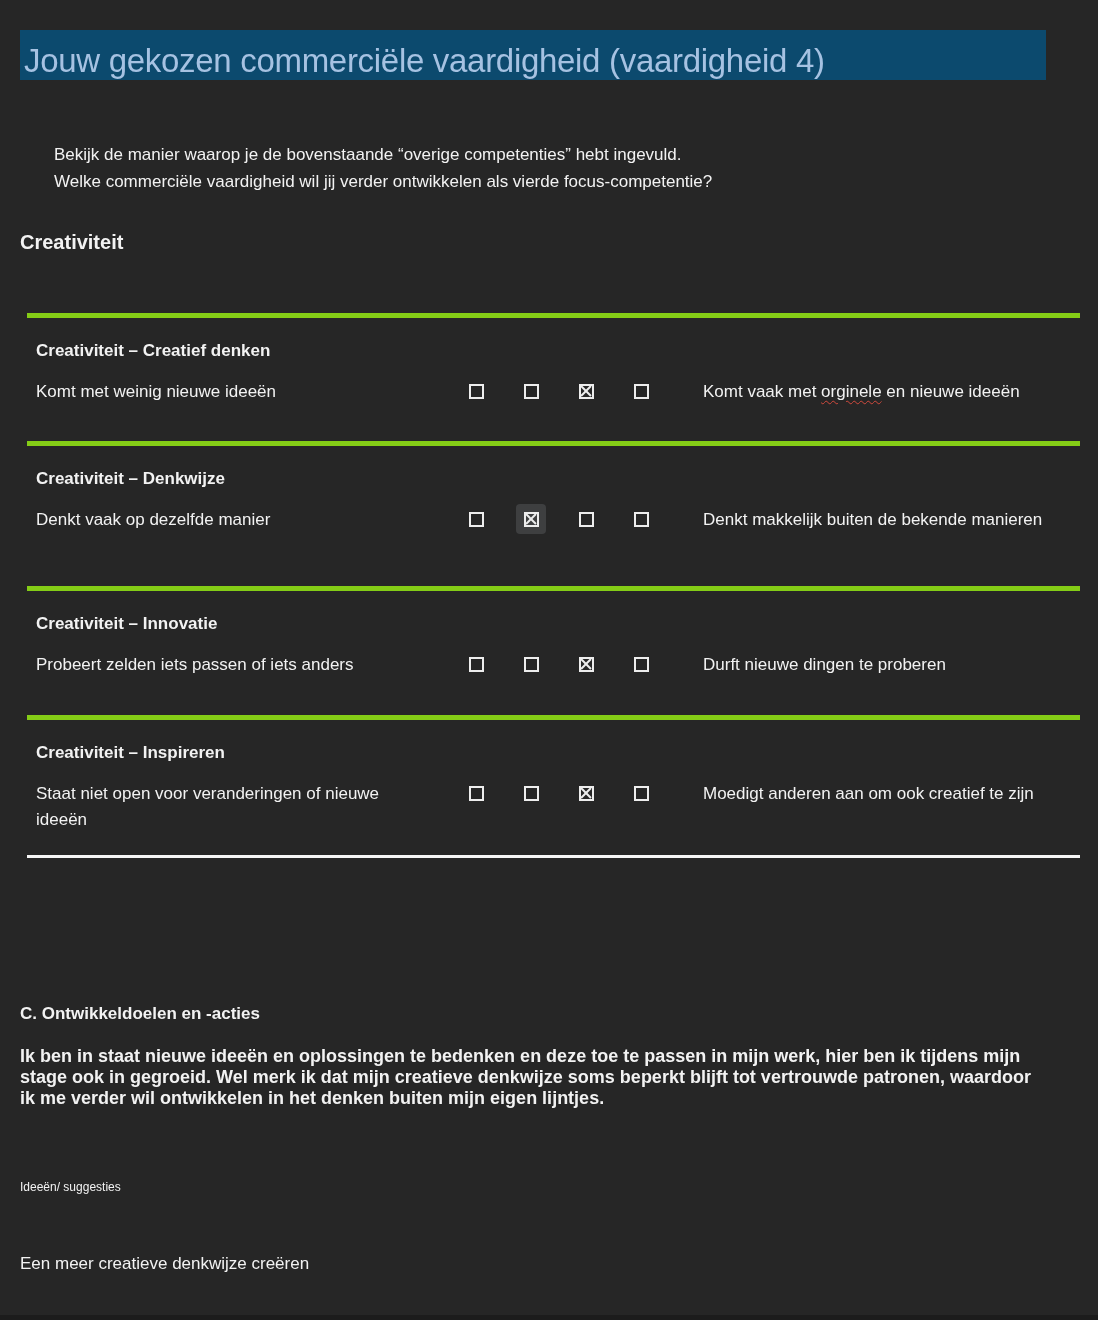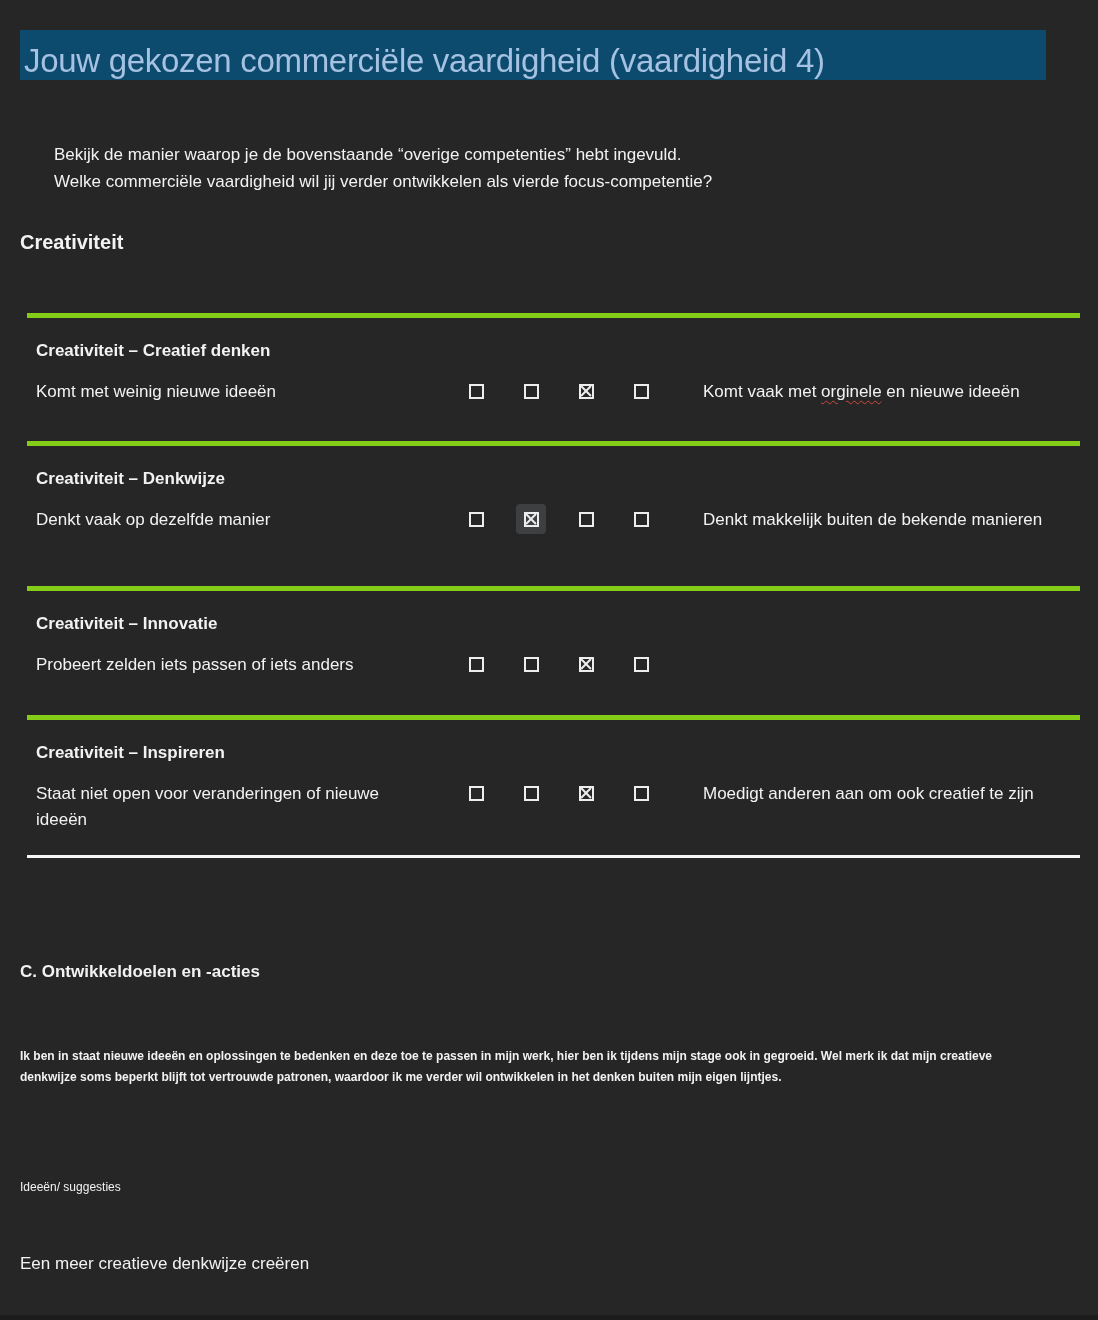--- a/index.html
+++ b/index.html
@@ -89,26 +89,26 @@
   .misspelled{
     text-decoration:underline;
     text-decoration-style:wavy;
     text-decoration-color:#d0493c;
     text-decoration-thickness:1px;
     text-underline-offset:3px;
   }
 
   
   .dev-heading{
-    position:absolute;left:20px;top:961px;
+    position:absolute;left:20px;top:1003px;
     font-size:17px;font-weight:bold;line-height:22px;
   }
   .dev-body{
     position:absolute;left:20px;top:1046px;width:1022px;
-    font-size:12px;font-weight:bold;line-height:21px;
+    font-size:18px;font-weight:bold;line-height:21px;
   }
   .ideas-label{
     position:absolute;left:20px;top:1176px;
     font-size:12px;line-height:22px;
   }
   .idea-text{
     position:absolute;left:20px;top:1253px;
     font-size:17px;line-height:22px;
   }
   .bottom-edge{
@@ -184,20 +184,21 @@
         <span class="cb-cell">
             <span class="cb" data-state="empty"></span>
           </span>
         <span class="cb-cell">
             <span class="cb" data-state="checked"></span>
           </span>
         <span class="cb-cell">
             <span class="cb" data-state="empty"></span>
           </span>
       </div>
+      <div class="stmt-right"><span>Durft nieuwe dingen te proberen</span><span class="misspelled"></span><span></span></div>
     </section>
 
     <section class="trow last" style="height:143px">
       <div class="row-header">Creativiteit – Inspireren</div>
       <div class="stmt-left">Staat niet open voor veranderingen of nieuwe ideeën</div>
       <div class="cb-group">
         <span class="cb-cell">
             <span class="cb" data-state="empty"></span>
           </span>
         <span class="cb-cell">

